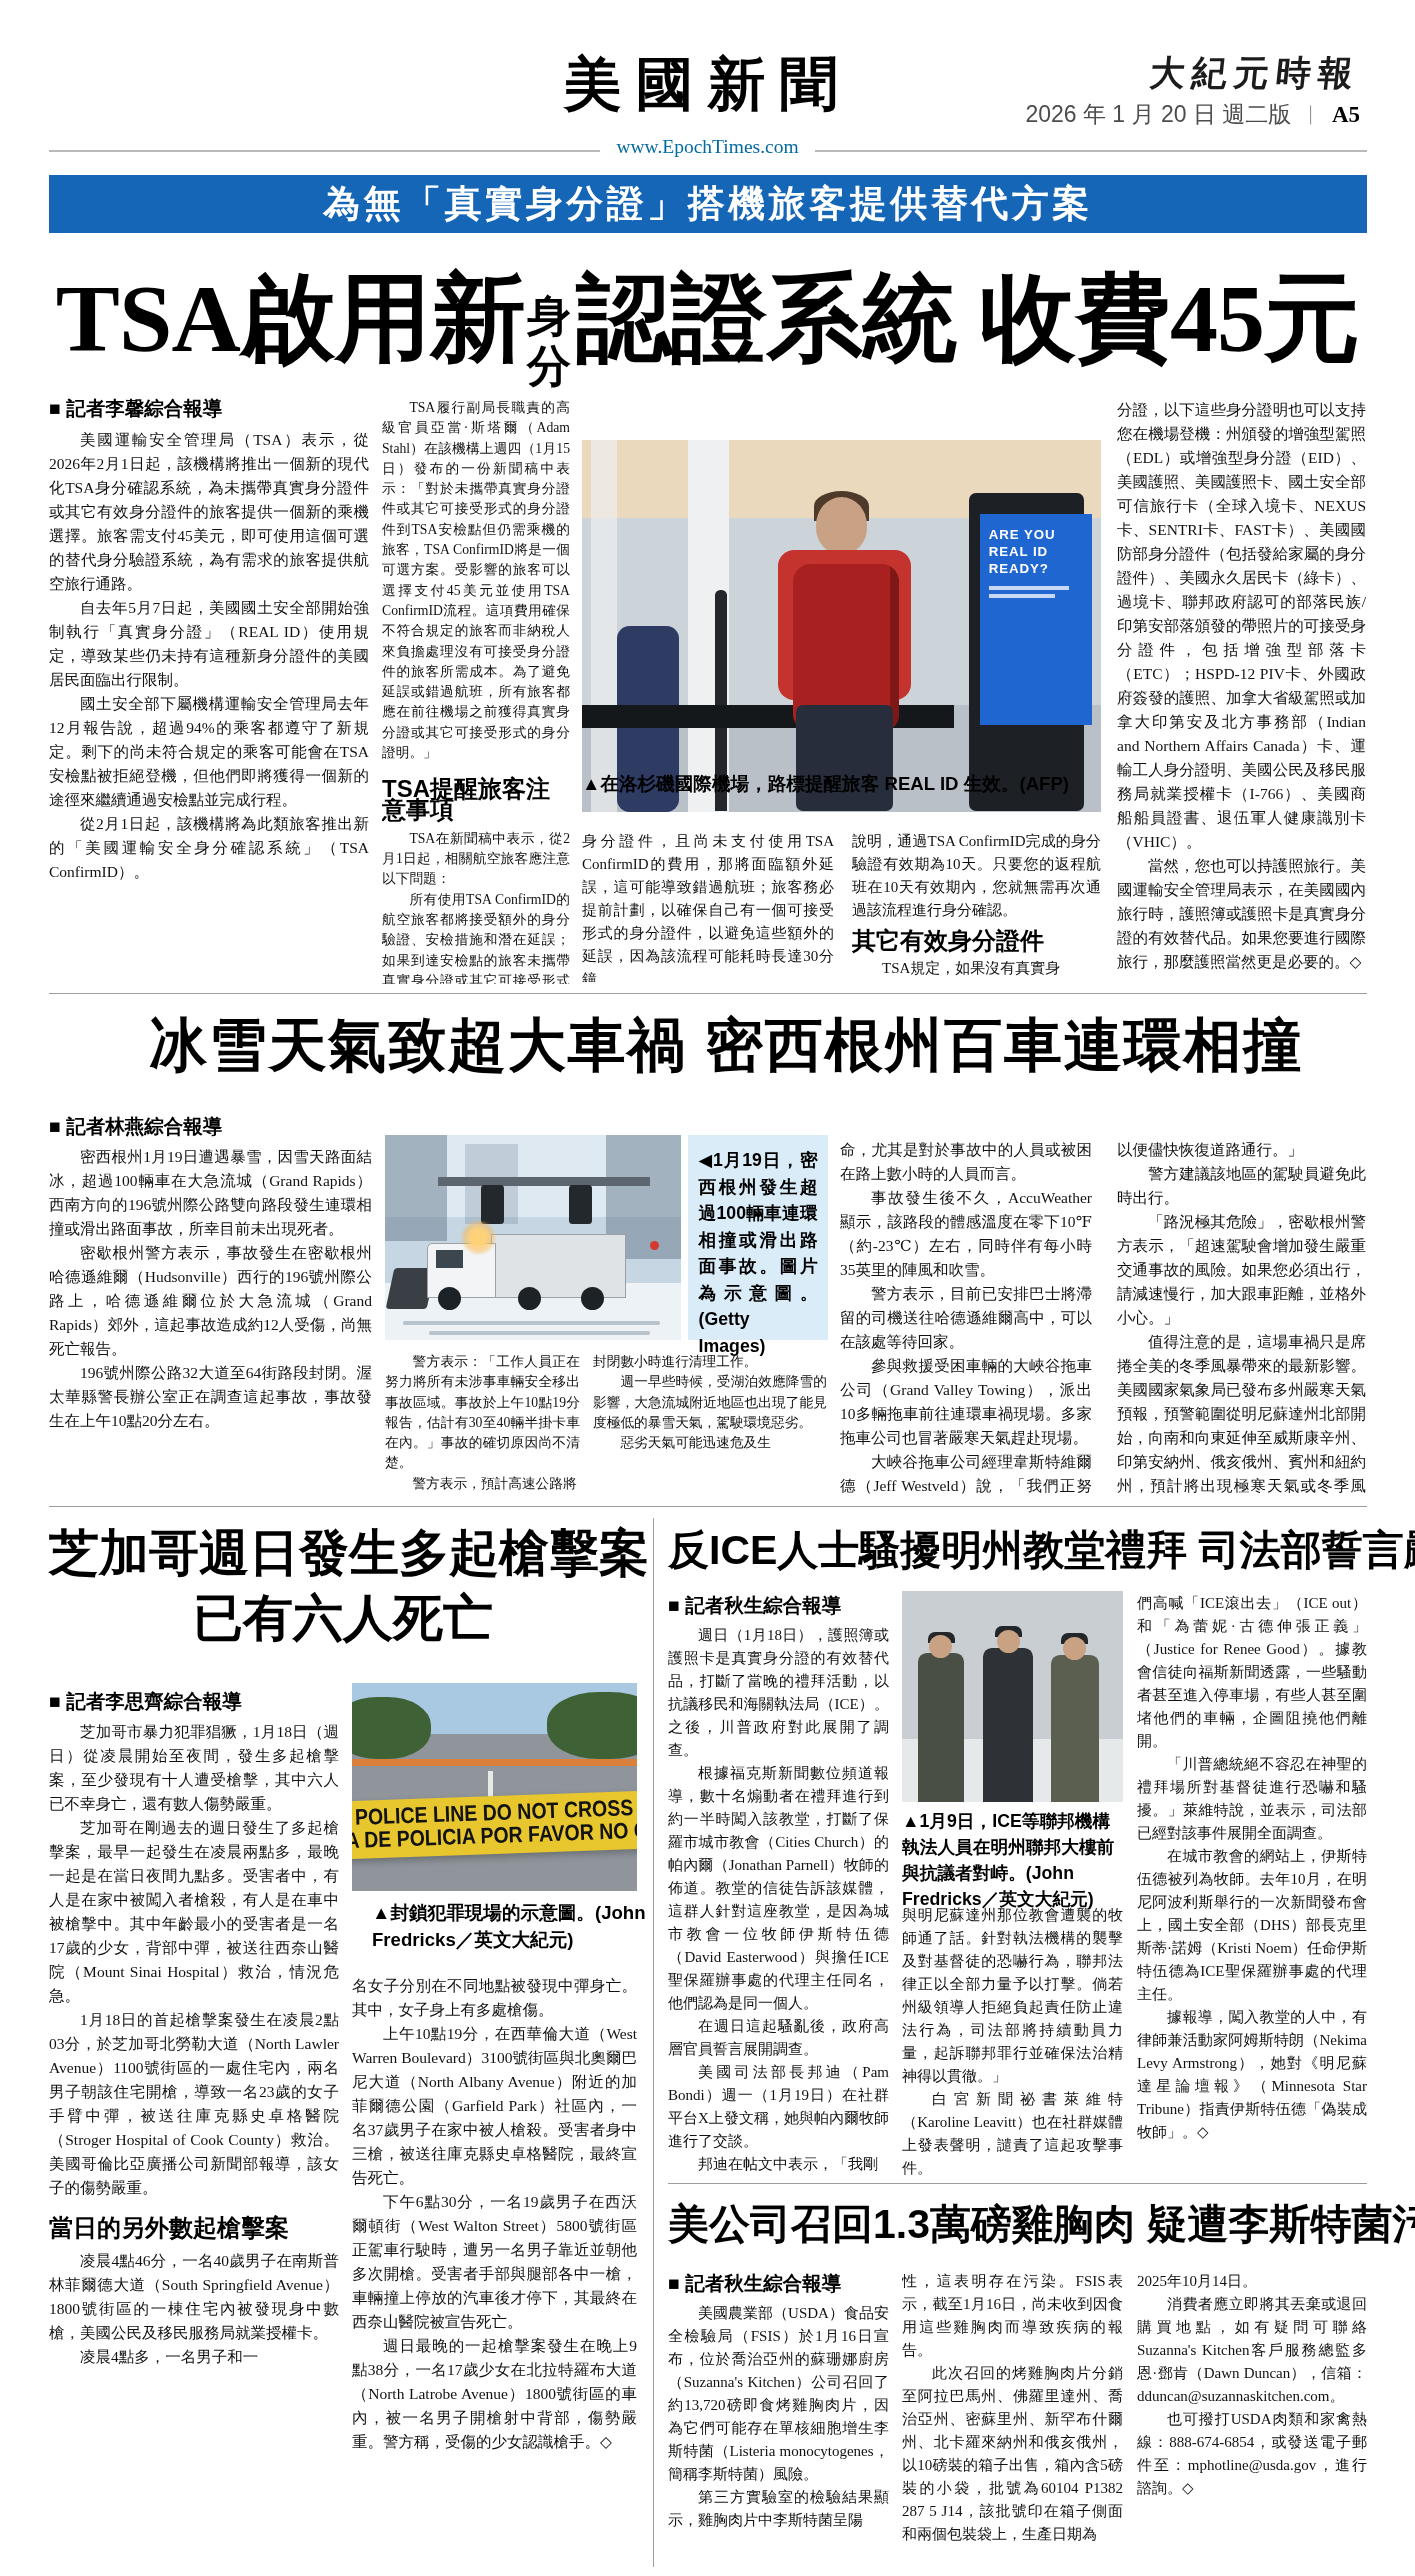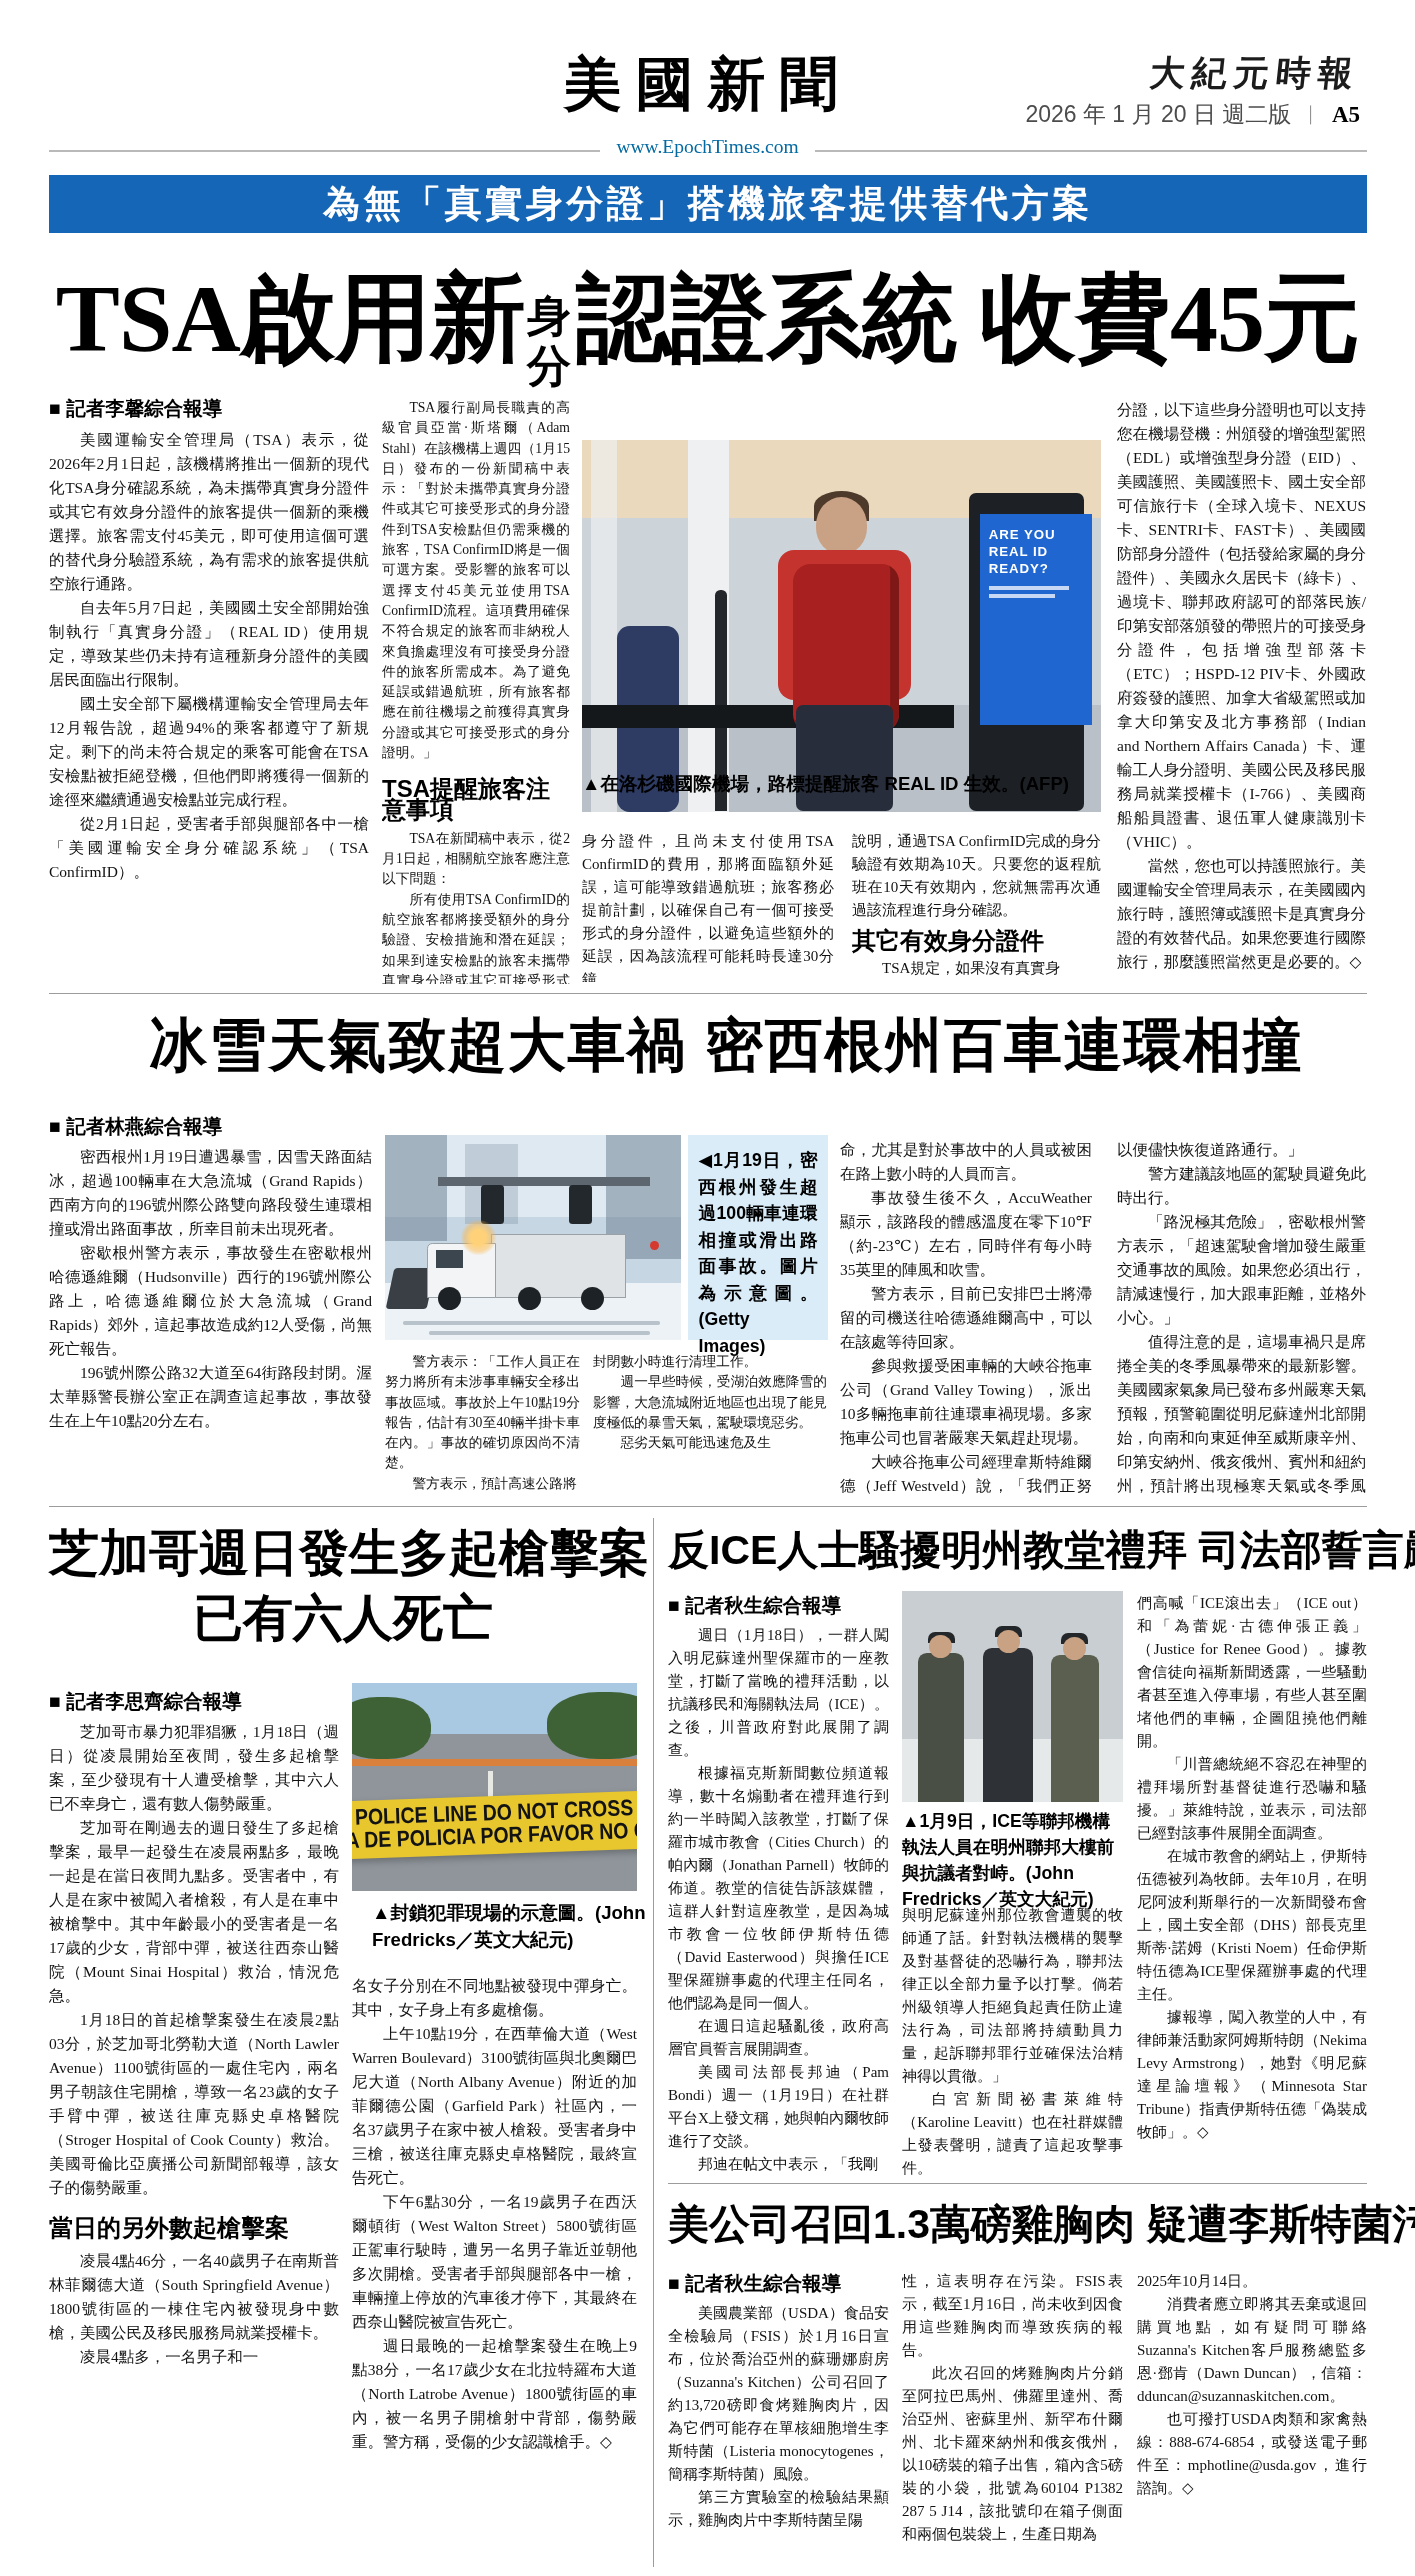--- a/index.html
+++ b/index.html
@@ -115,21 +115,21 @@
         <span>身</span>
         <span>分</span>
       </span><span class="big">認證系統 收費45元</span>
   </div>
 
   <div class="abs byline" style="left:49px;top:395px;">■ 記者李馨綜合報導</div>
   <div class="abs col f18" style="left:49px;top:428px;width:320px;height:556px;">
     <p>美國運輸安全管理局（TSA）表示，從2026年2月1日起，該機構將推出一個新的現代化TSA身分確認系統，為未攜帶真實身分證件或其它有效身分證件的旅客提供一個新的乘機選擇。旅客需支付45美元，即可使用這個可選的替代身分驗證系統，為有需求的旅客提供航空旅行通路。</p>
     <p>自去年5月7日起，美國國土安全部開始強制執行「真實身分證」（REAL ID）使用規定，導致某些仍未持有這種新身分證件的美國居民面臨出行限制。</p>
     <p>國土安全部下屬機構運輸安全管理局去年12月報告說，超過94%的乘客都遵守了新規定。剩下的尚未符合規定的乘客可能會在TSA安檢點被拒絕登機，但他們即將獲得一個新的途徑來繼續通過安檢點並完成行程。</p>
-    <p>從2月1日起，受害者手部與腿部各中一槍「美國運輸安全身分確認系統」（TSA ConfirmID）。</p>
+    <p>從2月1日起，該機構將為此類旅客推出新的「美國運輸安全身分確認系統」（TSA ConfirmID）。</p>
   </div>
   <div class="abs col f16" style="left:382px;top:398px;width:188px;height:586px;">
     <p>TSA履行副局長職責的高級官員亞當·斯塔爾（Adam Stahl）在該機構上週四（1月15日）發布的一份新聞稿中表示：「對於未攜帶真實身分證件或其它可接受形式的身分證件到TSA安檢點但仍需乘機的旅客，TSA ConfirmID將是一個可選方案。受影響的旅客可以選擇支付45美元並使用TSA ConfirmID流程。這項費用確保不符合規定的旅客而非納稅人來負擔處理沒有可接受身分證件的旅客所需成本。為了避免延誤或錯過航班，所有旅客都應在前往機場之前獲得真實身分證或其它可接受形式的身分證明。」</p>
     <p class="subhead">TSA提醒旅客注意事項</p>
     <p>TSA在新聞稿中表示，從2月1日起，相關航空旅客應注意以下問題：</p>
     <p>所有使用TSA ConfirmID的航空旅客都將接受額外的身分驗證、安檢措施和潛在延誤；如果到達安檢點的旅客未攜帶真實身分證或其它可接受形式的</p>
   </div>
 
   <div class="abs photo p1" style="left:582px;top:392px;width:519px;height:372px;margin-top:48px;">
     <div class="pillar" style="left:106px;top:0;width:41px;height:372px;"></div>
@@ -251,21 +251,21 @@
   <div class="abs col f18" style="left:352px;top:1974px;width:285px;height:593px;">
     <p class="cont">名女子分別在不同地點被發現中彈身亡。其中，女子身上有多處槍傷。</p>
     <p>上午10點19分，在西華倫大道（West Warren Boulevard）3100號街區與北奧爾巴尼大道（North Albany Avenue）附近的加菲爾德公園（Garfield Park）社區內，一名37歲男子在家中被人槍殺。受害者身中三槍，被送往庫克縣史卓格醫院，最終宣告死亡。</p>
     <p>下午6點30分，一名19歲男子在西沃爾頓街（West Walton Street）5800號街區正駕車行駛時，遭另一名男子靠近並朝他多次開槍。受害者手部與腿部各中一槍，車輛撞上停放的汽車後才停下，其最終在西奈山醫院被宣告死亡。</p>
     <p>週日最晚的一起槍擊案發生在晚上9點38分，一名17歲少女在北拉特羅布大道（North Latrobe Avenue）1800號街區的車內，被一名男子開槍射中背部，傷勢嚴重。警方稱，受傷的少女認識槍手。◇</p>
   </div>
 
   <div class="abs head2" style="left:668px;top:1523px;width:699px;font-size:41px;">反ICE人士騷擾明州教堂禮拜 司法部誓言嚴懲</div>
   <div class="abs byline" style="left:668px;top:1592px;">■ 記者秋生綜合報導</div>
   <div class="abs col f17" style="left:668px;top:1624px;width:221px;height:548px;">
-    <p>週日（1月18日），一群人闖入明尼蘇達州聖保羅市的一座教堂，打斷了當晚的禮拜活動，以抗議移民和海關執法局（ICE）。之後，川普政府對此展開了調查。</p>
+    <p>週日（1月18日），護照簿或護照卡是真實身分證的有效替代品，打斷了當晚的禮拜活動，以抗議移民和海關執法局（ICE）。之後，川普政府對此展開了調查。</p>
     <p>根據福克斯新聞數位頻道報導，數十名煽動者在禮拜進行到約一半時闖入該教堂，打斷了保羅市城市教會（Cities Church）的帕內爾（Jonathan Parnell）牧師的佈道。教堂的信徒告訴該媒體，這群人針對這座教堂，是因為城市教會一位牧師伊斯特伍德（David Easterwood）與擔任ICE聖保羅辦事處的代理主任同名，他們認為是同一個人。</p>
     <p>在週日這起騷亂後，政府高層官員誓言展開調查。</p>
     <p>美國司法部長邦迪（Pam Bondi）週一（1月19日）在社群平台X上發文稱，她與帕內爾牧師進行了交談。</p>
     <p>邦迪在帖文中表示，「我剛</p>
   </div>
 
   <div class="abs photo p4" style="left:902px;top:1591px;width:221px;height:211px;">
     <div class="fig" style="left:16px;top:62px;width:46px;height:149px;background:#4a4f45;"></div>
     <div class="fcap" style="left:26px;top:41px;"></div>
     <div class="fhead" style="left:27.4px;top:44px;"></div>

